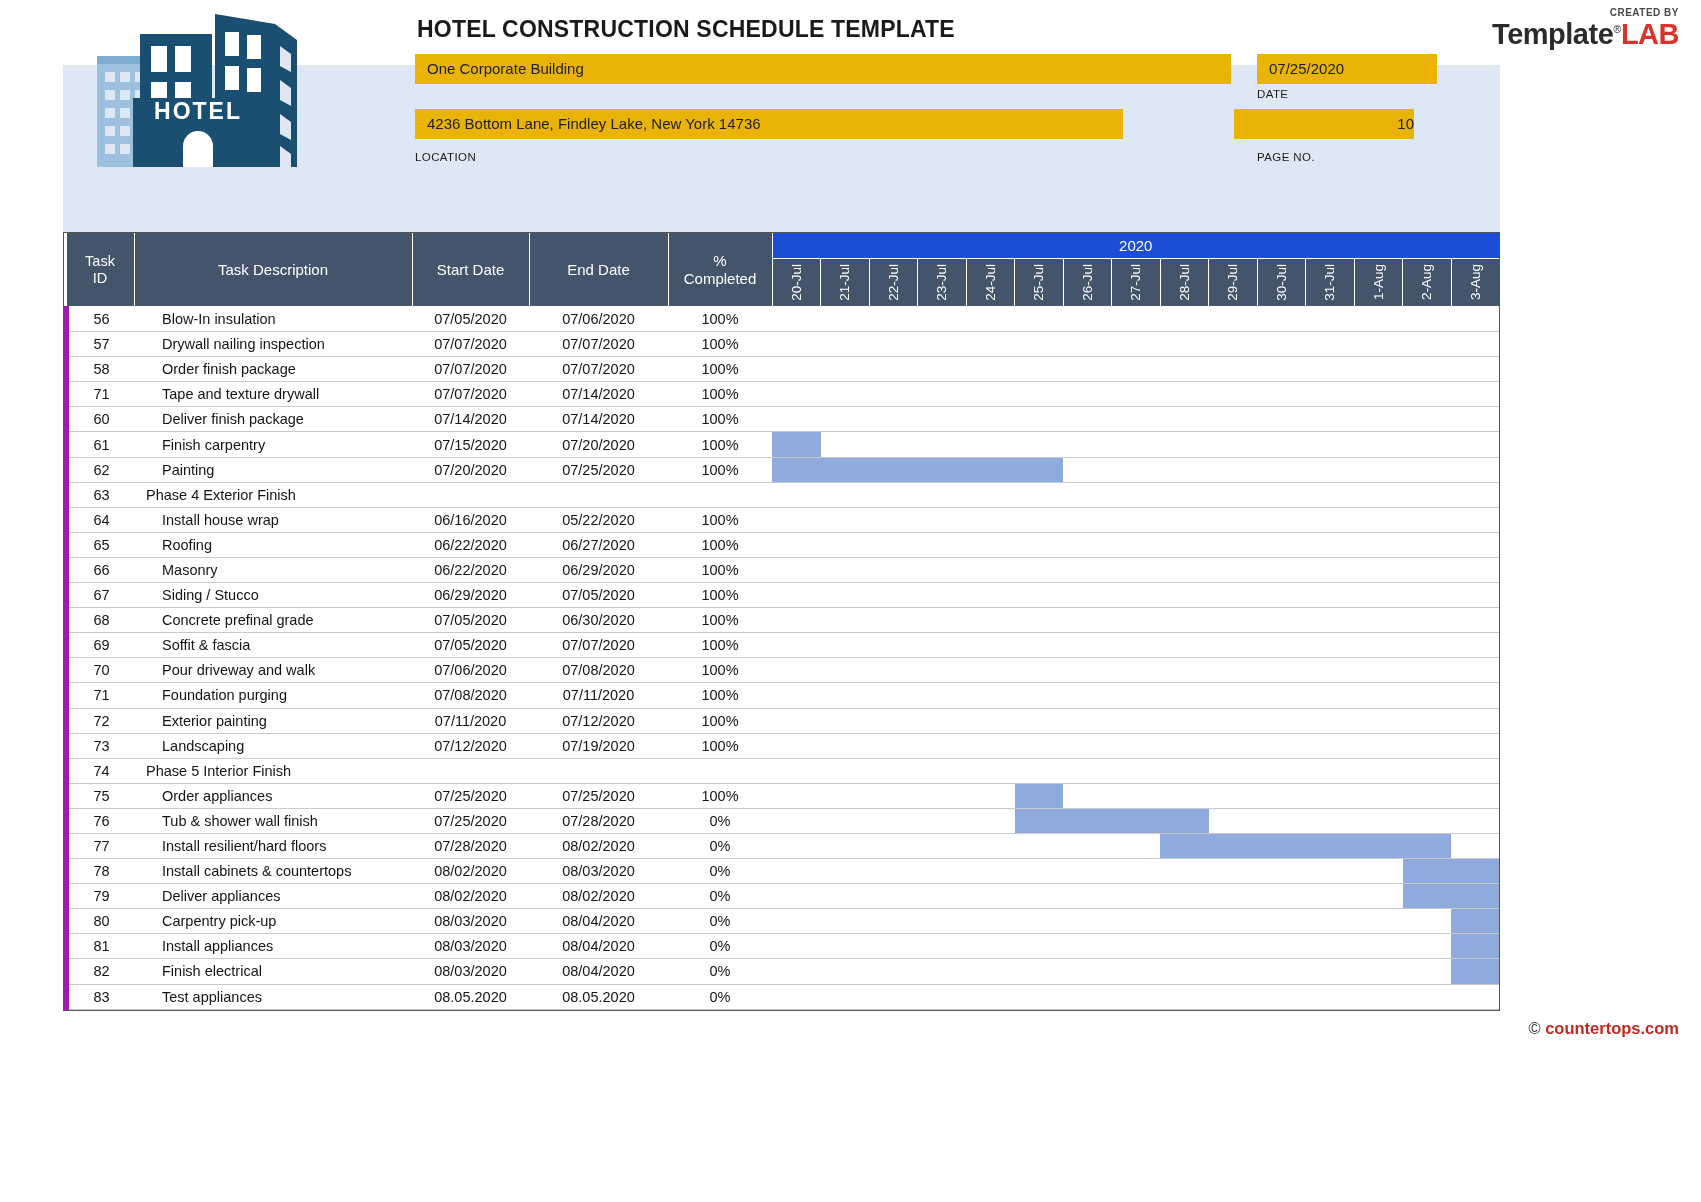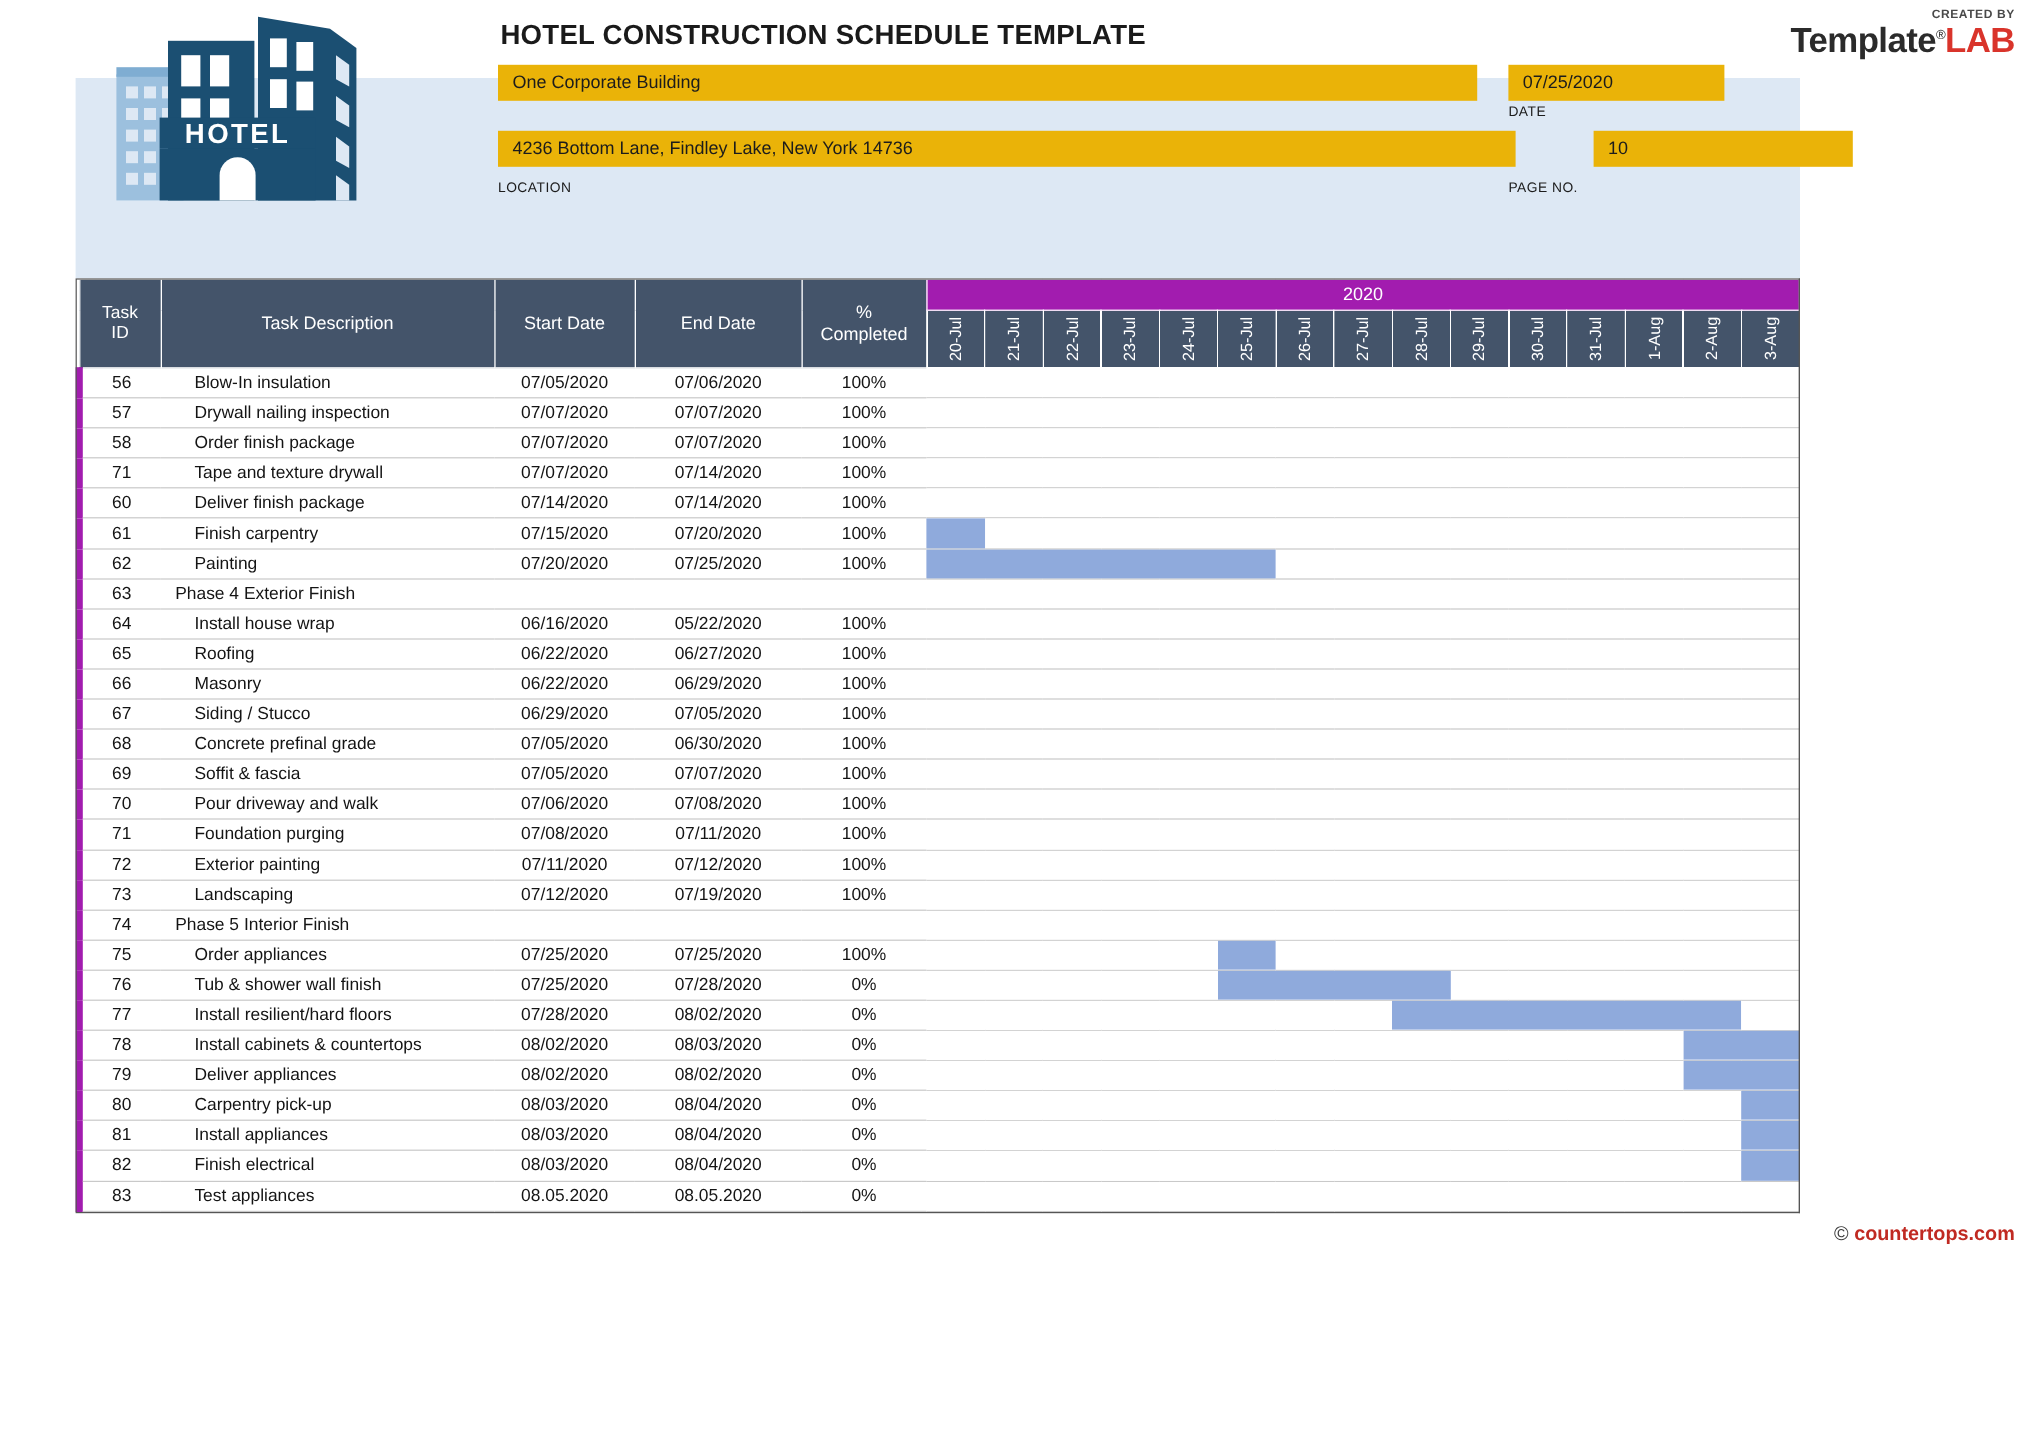--- a/index.html
+++ b/index.html
@@ -86,25 +86,25 @@
     white-space: nowrap;
   }
   .field-label {
     position: absolute;
     font-size: 11.5px;
     letter-spacing: .4px;
     color: #1c1c1c;
   }
   #f-client { left: 415px; top: 54px; width: 816px; }
   #l-client { left: 415px; top: 88px; margin-top: 27px; }
-  #f-location { left: 415px; top: 109px; width: 848px; }
+  #f-location { left: 415px; top: 109px; width: 708px; }
   #l-location { left: 415px; top: 151px; }
   #f-date { left: 1257px; top: 54px; width: 180px; }
   #l-date { left: 1257px; top: 88px; }
-  #f-page { left: 1328px; top: 109px; width: 216px; }
+  #f-page { left: 1234px; top: 109px; width: 180px; text-align: right; }
   #l-page { left: 1257px; top: 151px; }
 
   
   .table {
     position: absolute;
     left: 63px;
     top: 232px;
     width: 1437px;
     border-collapse: collapse;
     table-layout: fixed;
@@ -120,21 +120,21 @@
     text-align: center;
   }
   th.col-id { width: 68px; font-size: 14.5px; line-height: 1.15; }
   th.col-desc { width: 278px; font-size: 15px; }
   th.col-start { width: 117px; font-size: 15px; }
   th.col-end { width: 139px; font-size: 15px; }
   th.col-pct { width: 104px; font-size: 15px; line-height: 1.15; }
   th.col-day { font-size: 14px; }
 
   th.year-head {
-    background: #a21caf;
+    background: #1d4ed8;
     color: #ffffff;
     font-size: 15px;
     height: 26px;
     border: 1px solid #ffffff;
   }
   .day-cell {
     height: 48px;
     position: relative;
   }
   .day-rot {

